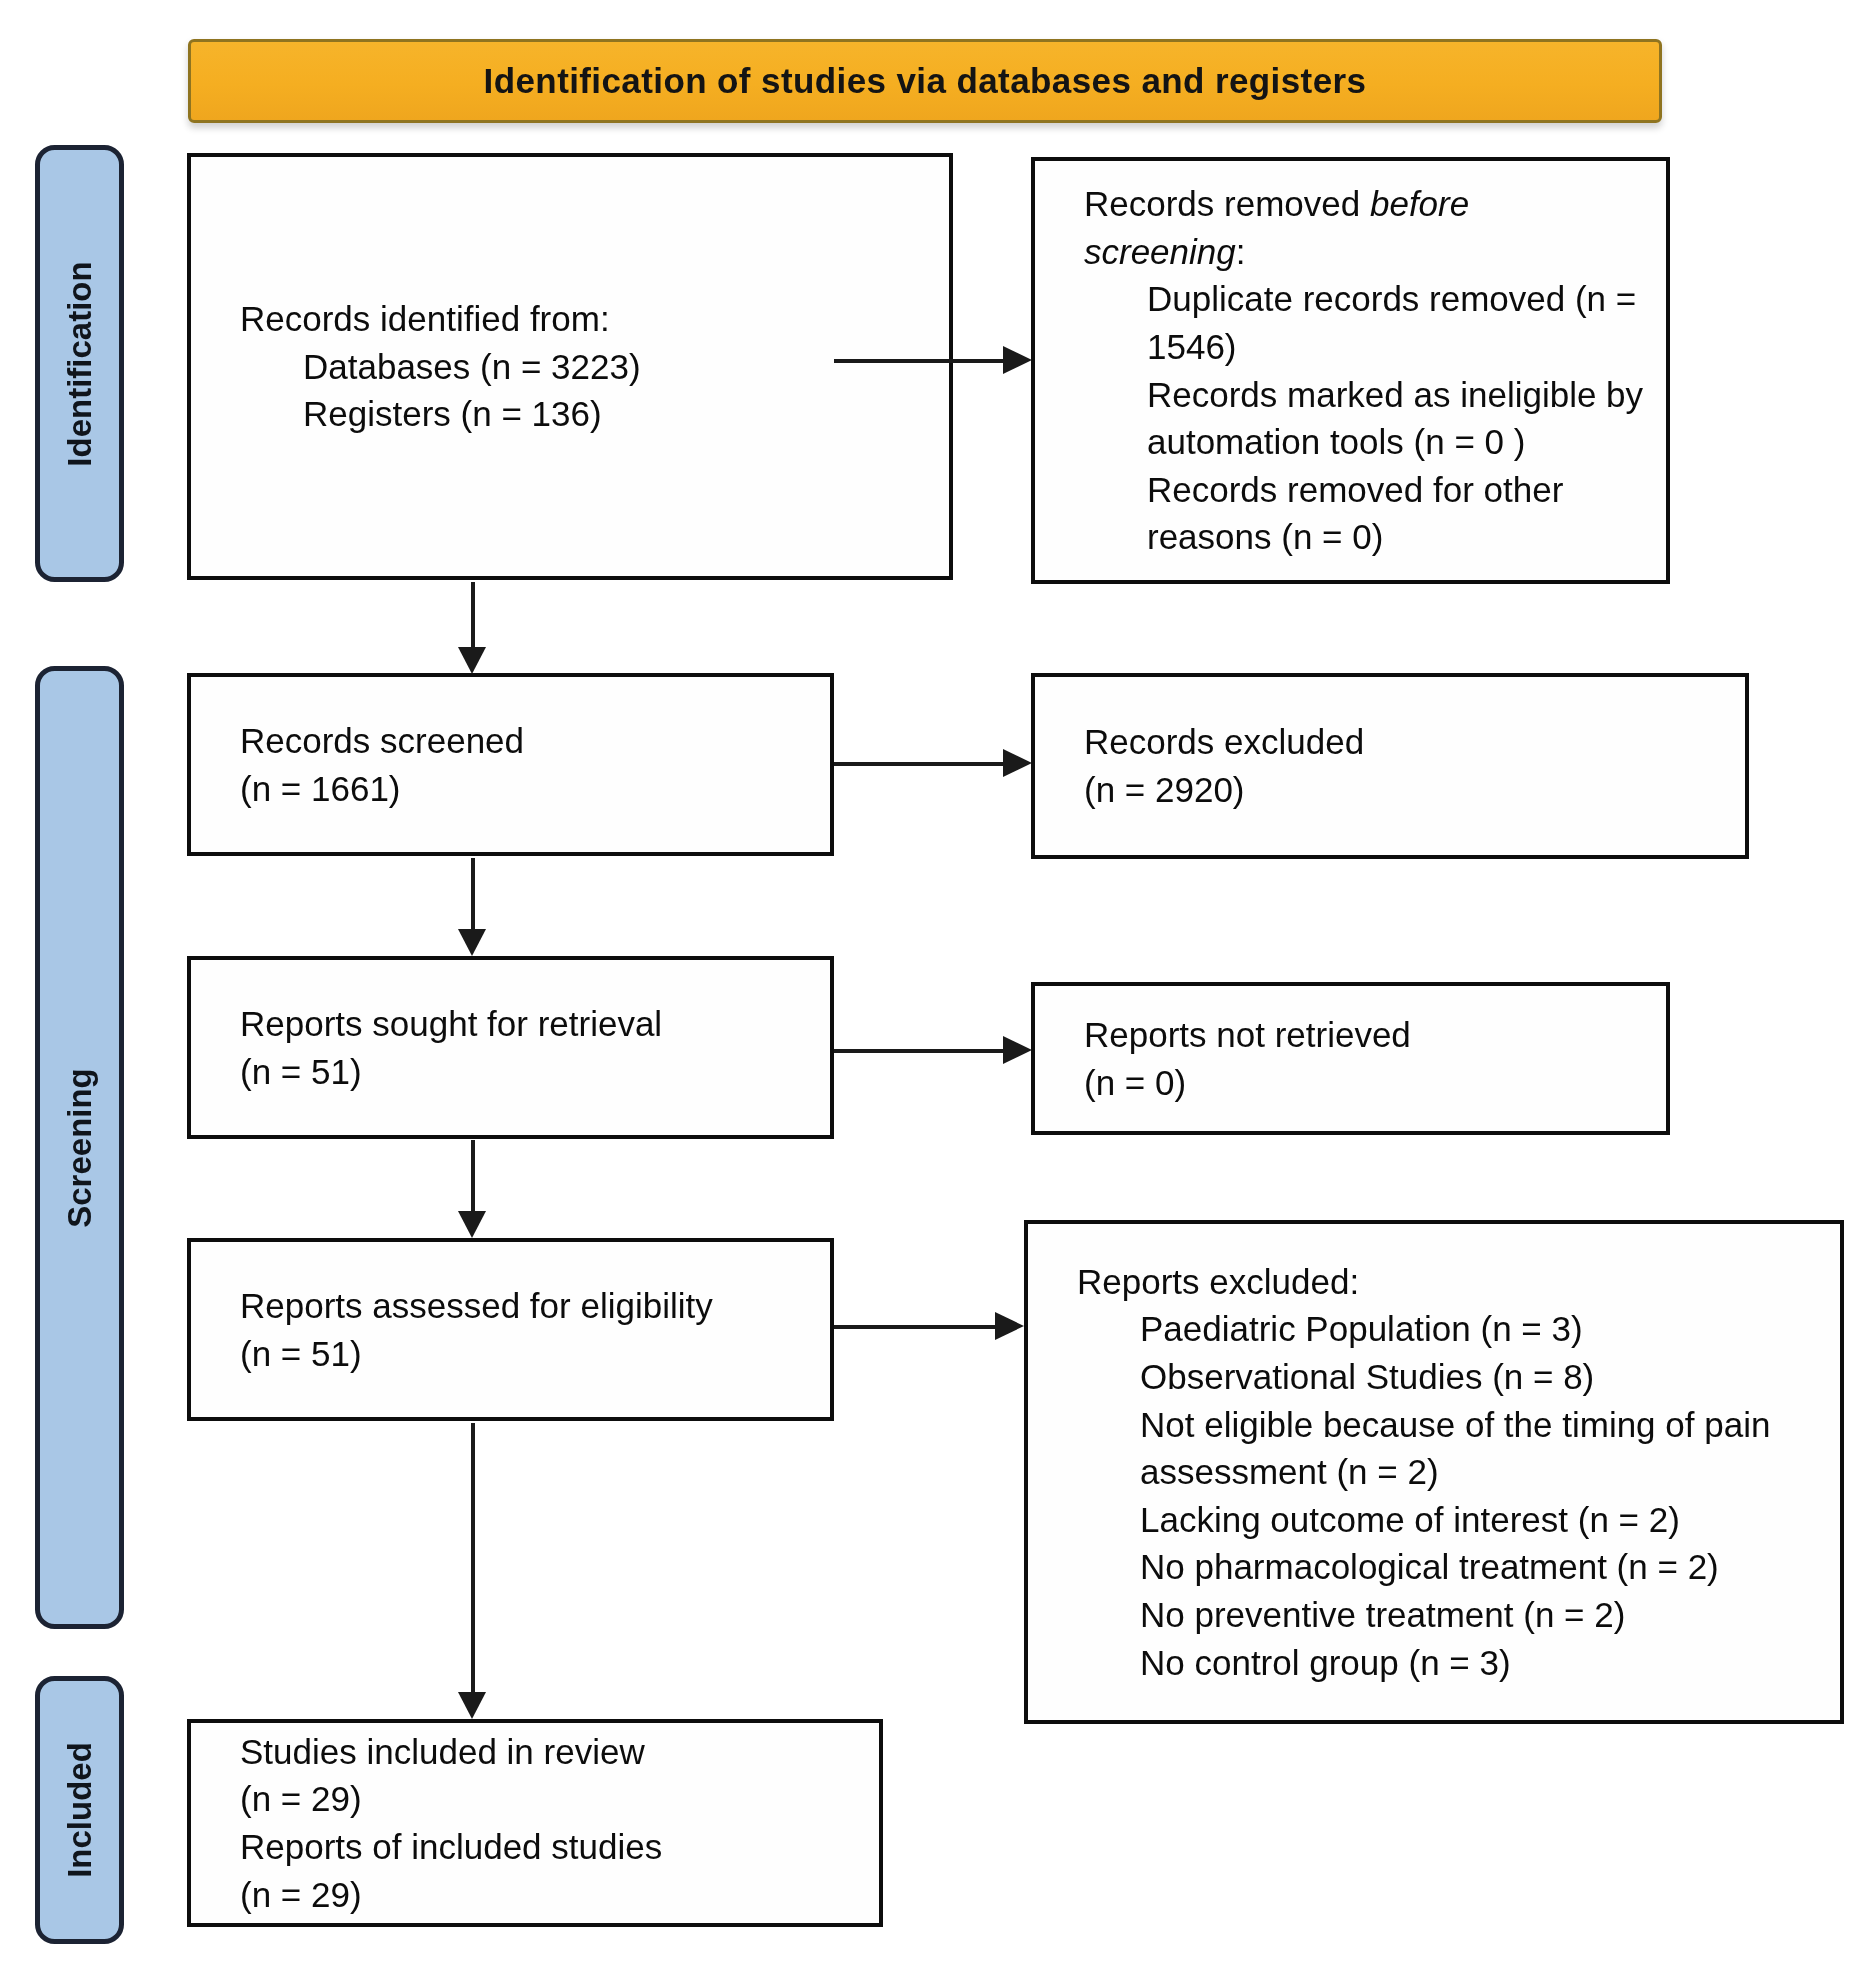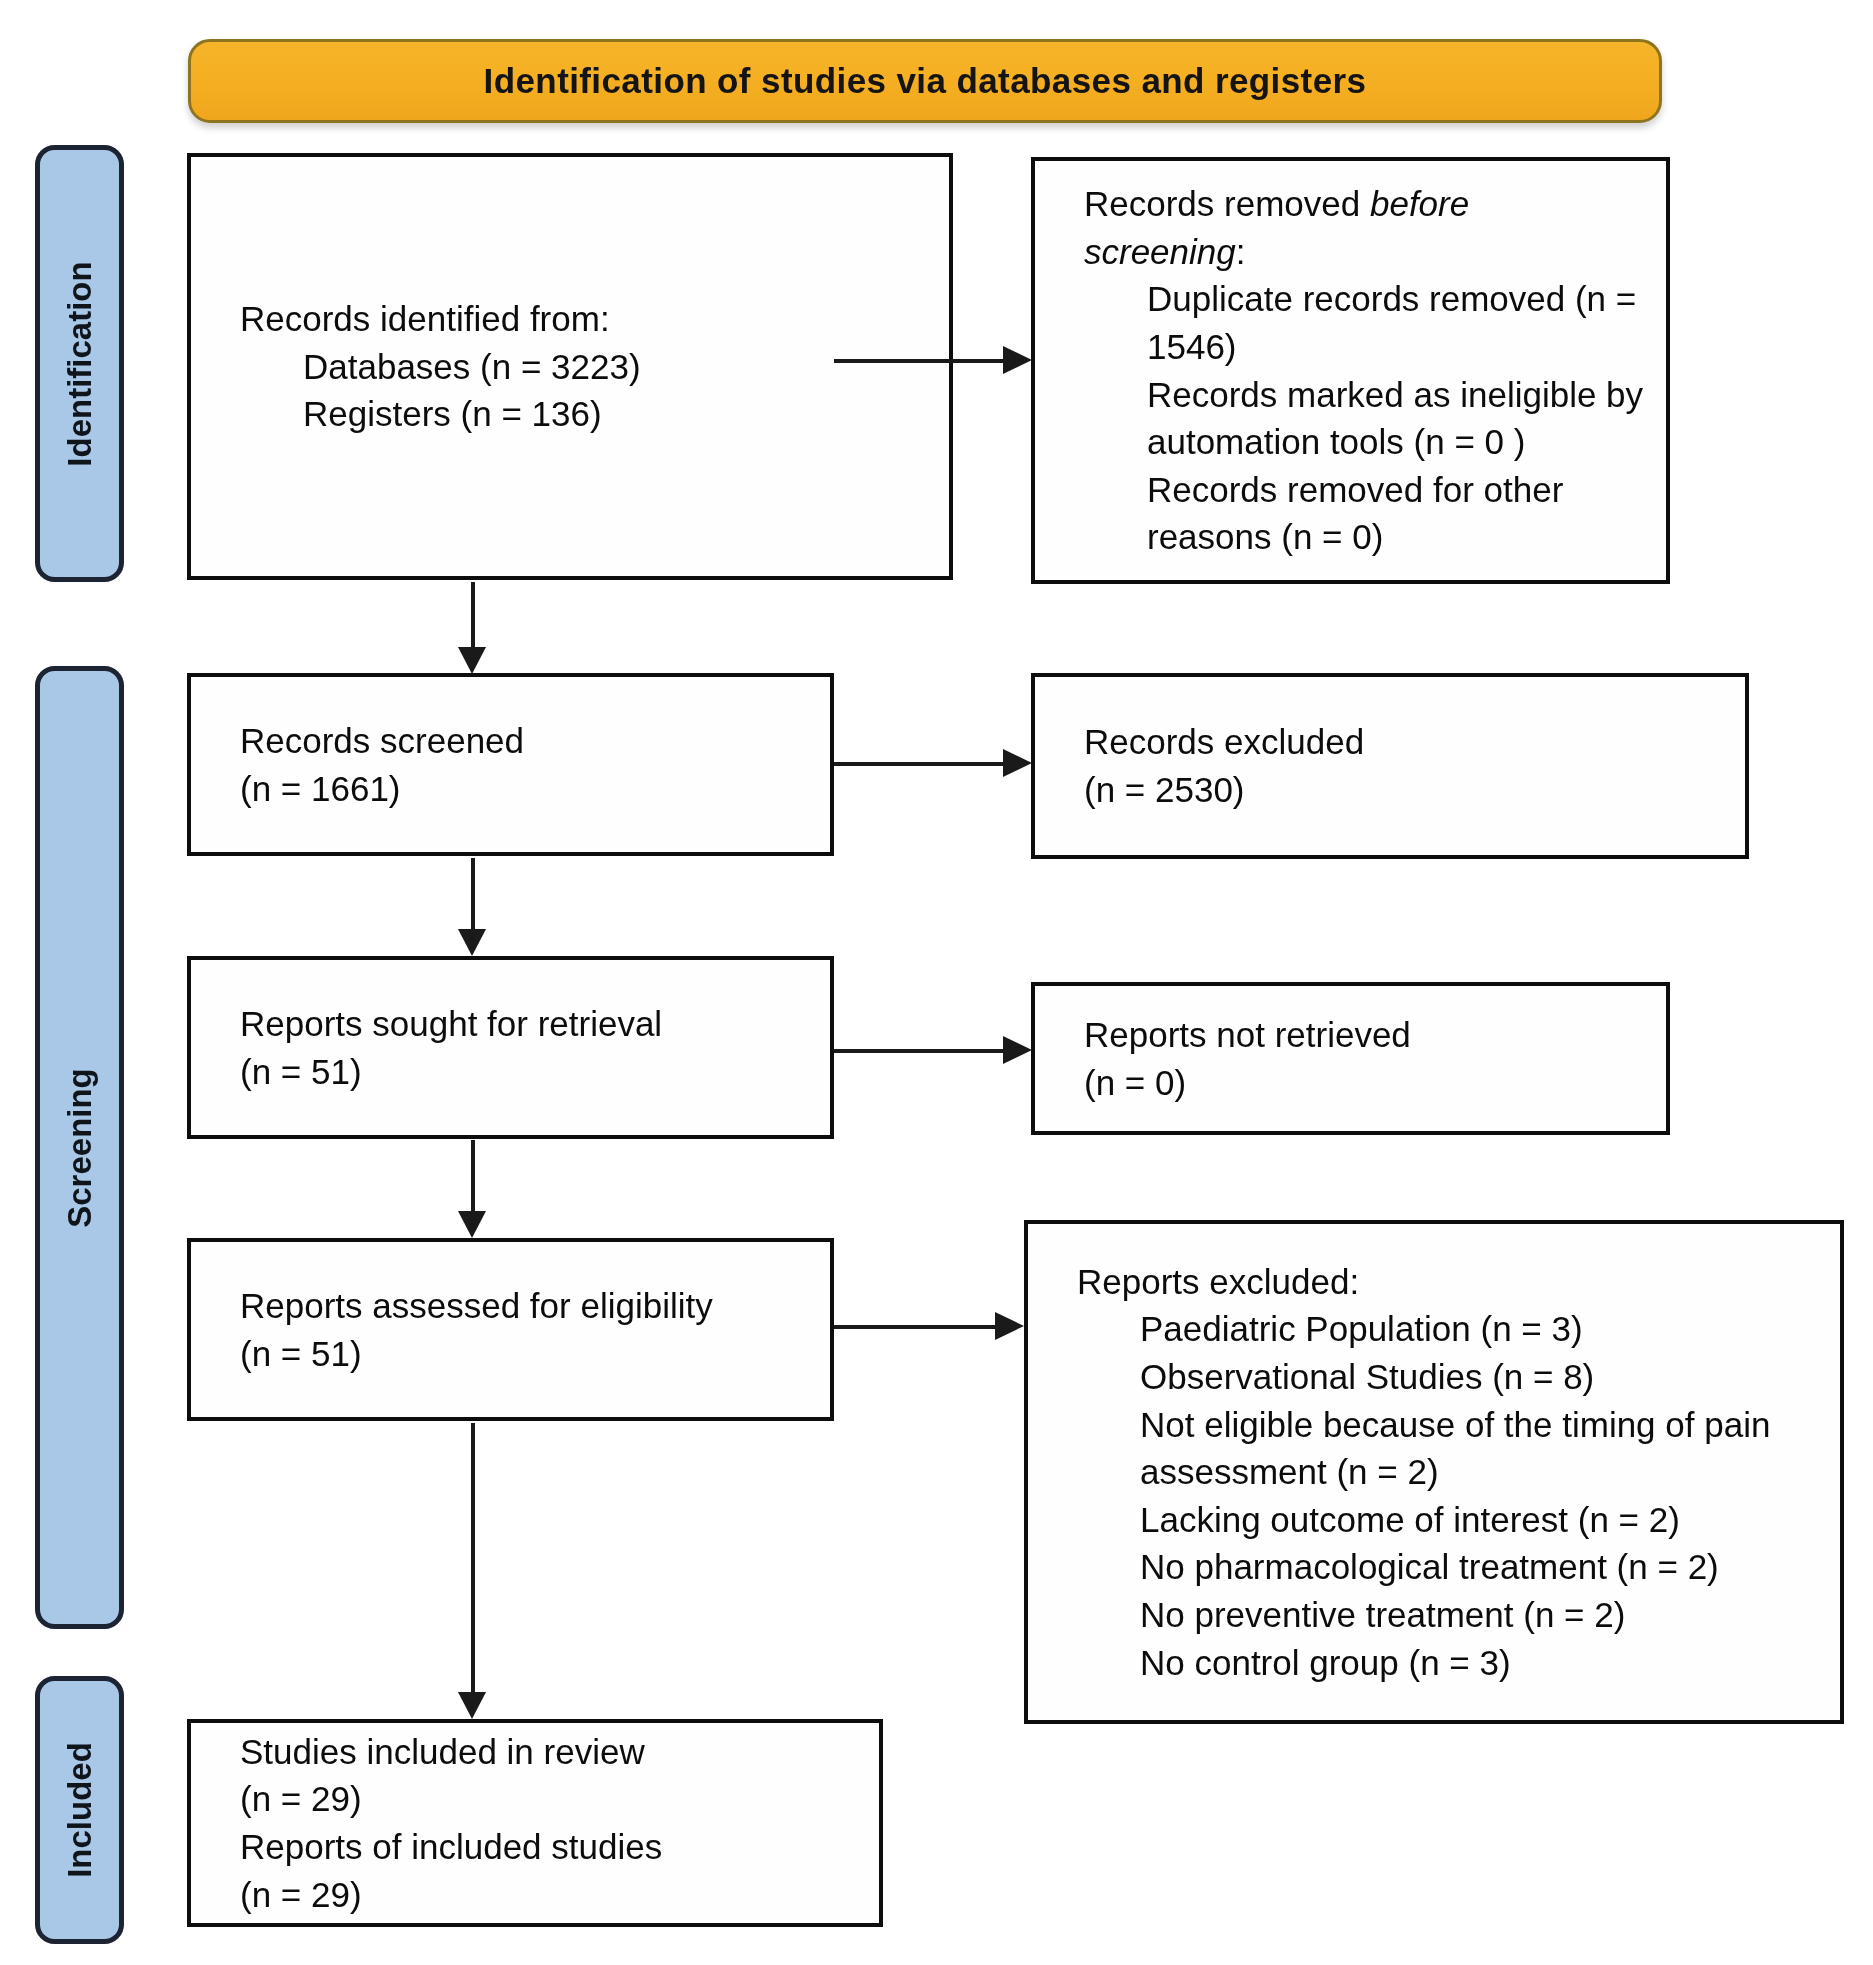--- a/index.html
+++ b/index.html
@@ -19,21 +19,21 @@
     background:#ffffff;
     font-family:"Liberation Sans", sans-serif;
     color:var(--text);
     overflow:hidden;
   }
   .banner{
     position:absolute;
     left:188px;top:39px;width:1474px;height:84px;
     background:linear-gradient(180deg,#F6B42A 0%,var(--banner-fill) 55%,#EFA61E 100%);
     border:3.8px solid var(--banner-border);
-    border-radius:22px;
+    border-radius:6px;
     box-sizing:border-box;
     display:flex;align-items:center;justify-content:center;
     box-shadow:0 4.5px 7.5px rgba(0,0,0,0.18);
   }
   .banner-text{
     font-size:35px;font-weight:bold;color:#141414;letter-spacing:0.4px;
   }
   .stage{
     position:absolute;
     background:var(--sidebar-fill);
@@ -103,21 +103,21 @@
     <div class="item">Records marked as ineligible by automation tools (n = 0 )</div>
     <div class="item">Records removed for other reasons (n = 0)</div>
   </div>
 
   <div class="fbox" style="left:187px;top:673px;width:647px;height:183px;">
     <div>Records screened</div>
     <div>(n = 1661)</div>
   </div>
   <div class="fbox" style="left:1031px;top:673px;width:718px;height:186px;">
     <div>Records excluded</div>
-    <div>(n = 2530)</div>
+    <div>(n = 2920)</div>
   </div>
 
   <div class="fbox" style="left:187px;top:956px;width:647px;height:183px;">
     <div>Reports sought for retrieval</div>
     <div>(n = 51)</div>
   </div>
   <div class="fbox" style="left:1031px;top:982px;width:639px;height:153px;">
     <div>Reports not retrieved</div>
     <div>(n = 0)</div>
   </div>

